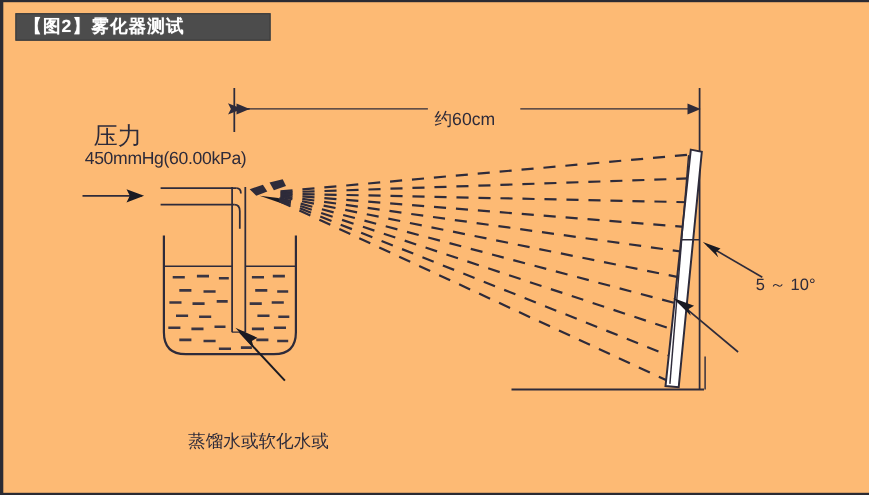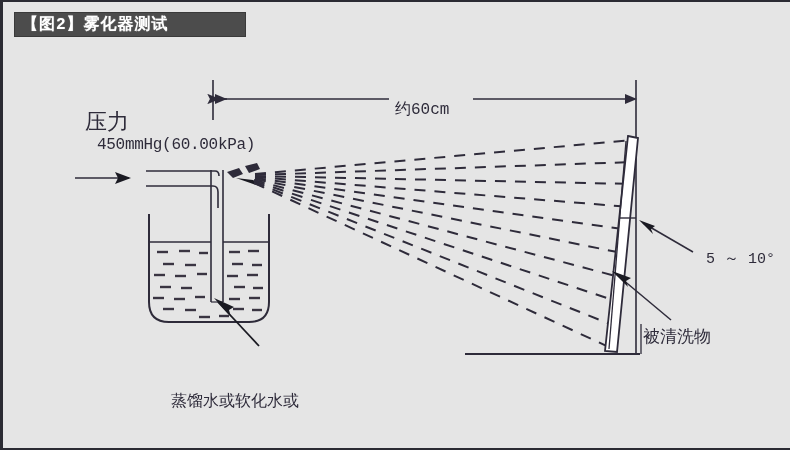--- a/index.html
+++ b/index.html
@@ -4,27 +4,27 @@
 <style>
   html, body {
     margin: 0;
     padding: 0;
     background: #ffffff;
   }
   #screen {
     position: relative;
     width: 790px;
     height: 450px;
-    background: #e5e5e5;
+    background: #fdba74;
     border-left: 3px solid #2b2b33;
     border-top: 2px solid #2b2b33;
     border-bottom: 2px solid #2b2b33;
     box-sizing: border-box;
     overflow: hidden;
-    font-family: Liberation Mono, monospace;
+    font-family: Liberation Sans, sans-serif;
   }
   #title-bar {
     position: absolute;
     left: 11px;
     top: 10px;
     width: 232px;
     height: 25px;
     background: #4c4c4c;
     border: 1px solid #3a3a3a;
     box-sizing: border-box;
@@ -47,23 +47,23 @@
     width: 790px;
     height: 450px;
   }
   .lbl {
     position: absolute;
     color: #2e2b3a;
     white-space: pre;
     line-height: 1.25;
   }
   #label-pressure-title { left: 82px; top: 108px; font-size: 22px; }
-  #label-pressure-value { left: 74px; top: 133px; font-size: 16px; letter-spacing: -0.3px; margin-left: 20px; }
+  #label-pressure-value { left: 74px; top: 133px; font-size: 16px; letter-spacing: -0.3px; }
   #label-distance { left: 392px; top: 98px; font-size: 16px; }
-  #label-angle { left: 684px; top: 249px; font-size: 15px; margin-left: 19px; }
+  #label-angle { left: 684px; top: 249px; font-size: 15px; }
   #label-target { left: 640px; top: 325px; font-size: 17px; }
   #label-liquid { left: 168px; top: 350px; font-size: 16px; text-align: left; }
 </style>
 </head>
 <body>
 
 <div id="screen">
 
   <div id="title-bar">
     <span id="title-text">【图2】雾化器测试</span>
@@ -186,19 +186,18 @@
     <g>
       <line x1="256" y1="344" x2="215" y2="300" stroke="#1a1a22" stroke-width="1.8"></line>
       <path d="M211,296 L231,305 L226,308 L228,315 Z" fill="#1a1a22"></path>
     </g>
   </svg>
 
   <div class="lbl" id="label-pressure-title">压力</div>
   <div class="lbl" id="label-pressure-value">450mmHg(60.00kPa)</div>
   <div class="lbl" id="label-distance">约60cm</div>
   <div class="lbl" id="label-angle">5 ～ 10°</div>
-  <div class="lbl" id="label-target">被清洗物</div>
   <div class="lbl" id="label-liquid">
     <div>蒸馏水或软化水或</div>
     
   </div>
 
 </div>
 
 </body></html>

